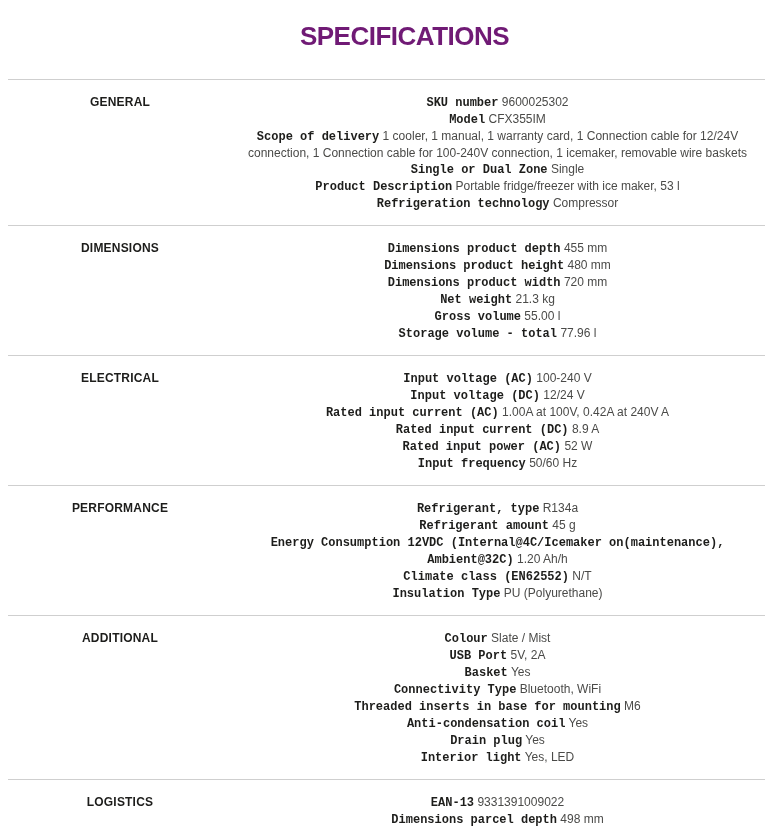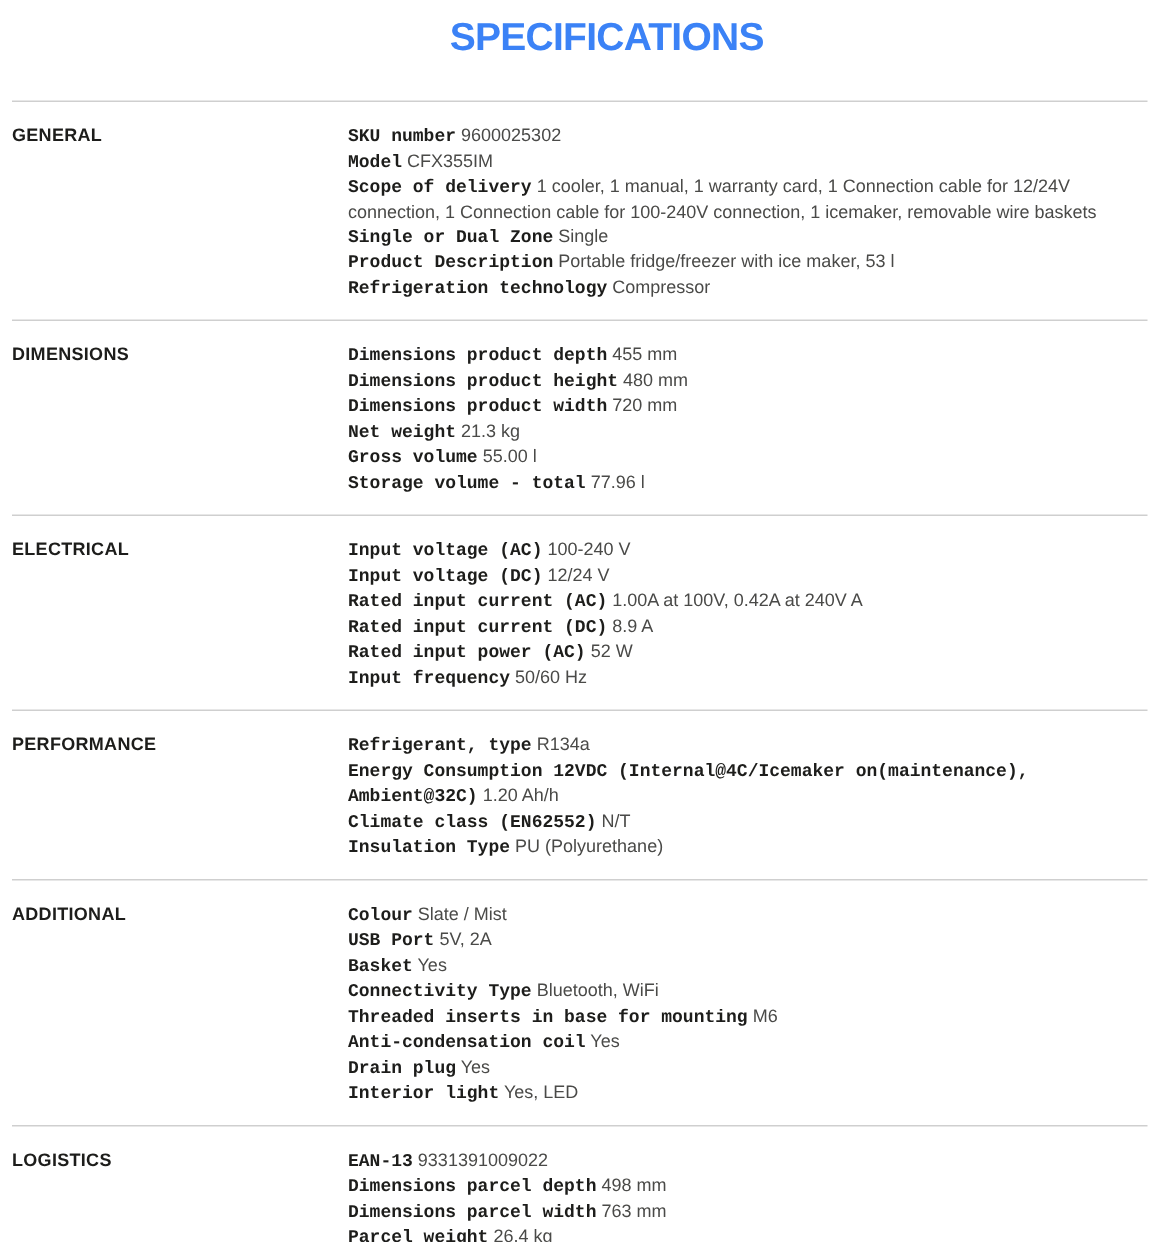--- a/index.html
+++ b/index.html
@@ -13,33 +13,34 @@
   .page {
     width: 773px;
     height: 828px;
   }
   .title {
     text-align: center;
     font-size: 26px;
     line-height: 30px;
     font-weight: 800;
     letter-spacing: -0.5px;
-    color: #3b82f6;
-    padding-top: 9px;
+    color: #701a75;
+    padding-top: 21px;
     margin-left: 36px;
   }
   .sections {
     margin-top: 28px;
   }
   .spec-section {
     display: grid;
     grid-template-columns: 224px 1fr;
     border-top: 1px solid #cfcfcf;
     margin: 0 8px;
     padding: 14px 0 13px 0;
+    text-align: center;
   }
   .section-label {
     font-weight: 700;
     font-size: 12px;
     line-height: 16px;
     color: #1d1d1b;
     letter-spacing: 0.2px;
   }
   .section-rows {
     padding-right: 2px;
@@ -110,20 +111,21 @@
 
   <div class="spec-row"><span class="spec-name">Input frequency</span> <span class="spec-value">50/60 Hz</span></div>
 </div>
   </section>
 
   <section class="spec-section">
     <div class="section-label">PERFORMANCE</div>
     <div class="section-rows">
   <div class="spec-row"><span class="spec-name">Refrigerant, type</span> <span class="spec-value">R134a</span></div>
 
+  <div class="spec-row"><span class="spec-name">Refrigerant amount</span> <span class="spec-value">45 g</span></div>
 
   <div class="spec-row"><span class="spec-name">Energy Consumption 12VDC (Internal@4C/Icemaker on(maintenance), Ambient@32C)</span> <span class="spec-value">1.20 Ah/h</span></div>
 
   <div class="spec-row"><span class="spec-name">Climate class (EN62552)</span> <span class="spec-value">N/T</span></div>
 
   <div class="spec-row"><span class="spec-name">Insulation Type</span> <span class="spec-value">PU (Polyurethane)</span></div>
 </div>
   </section>
 
   <section class="spec-section">

